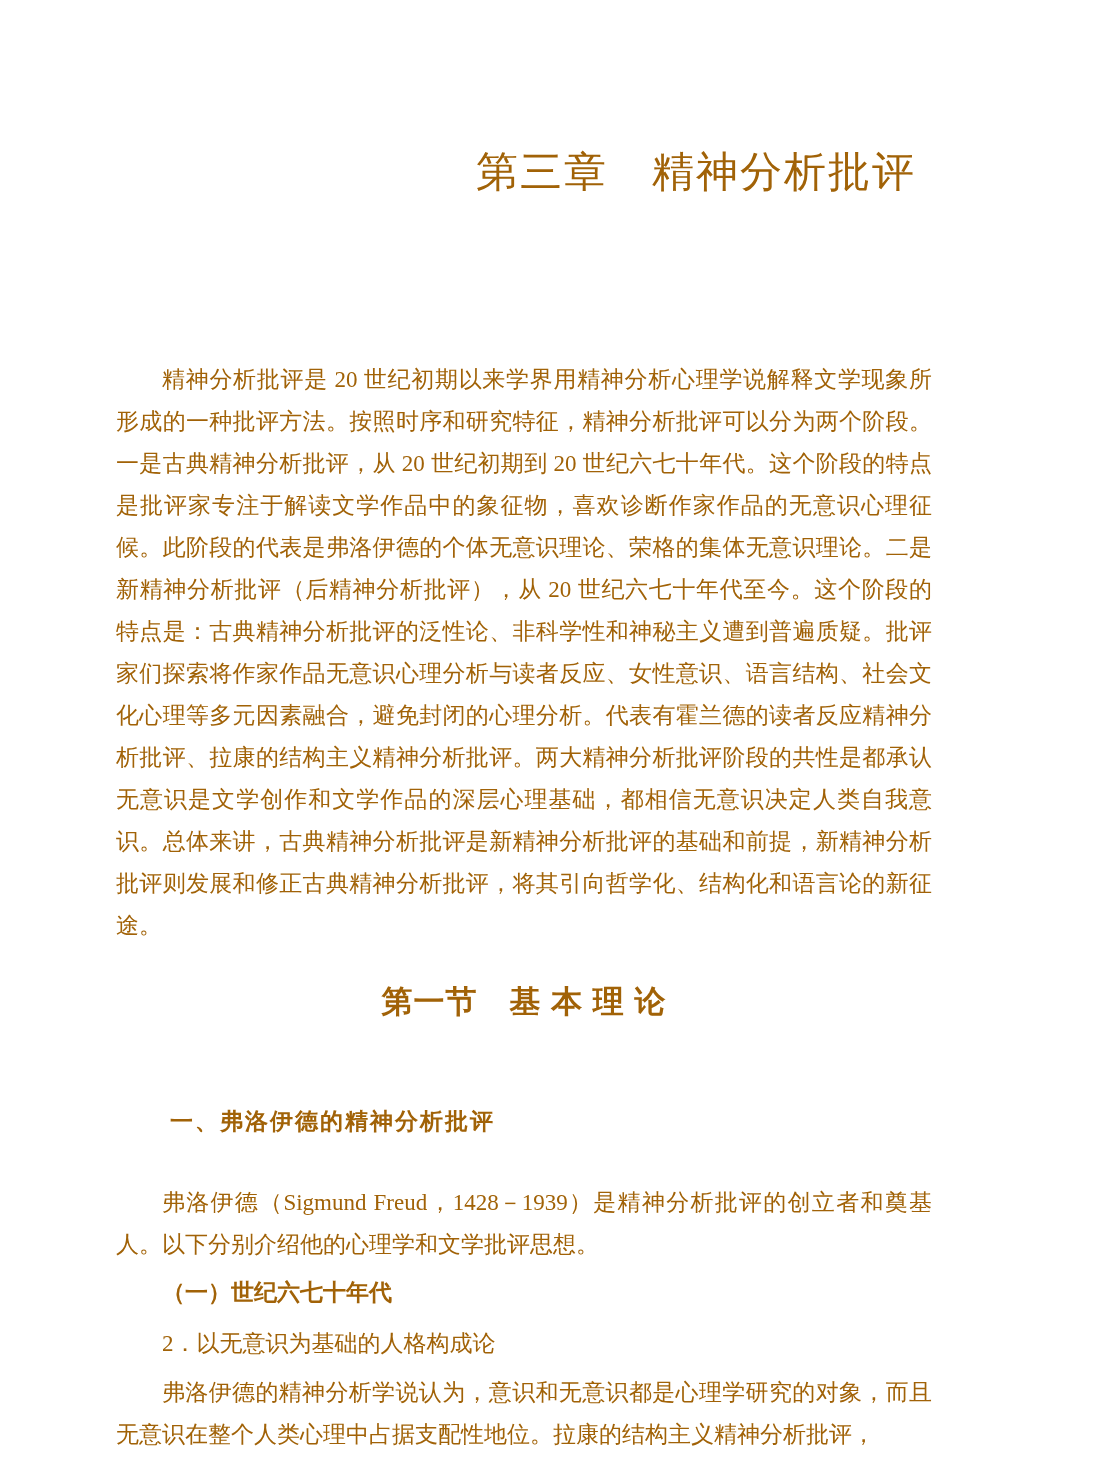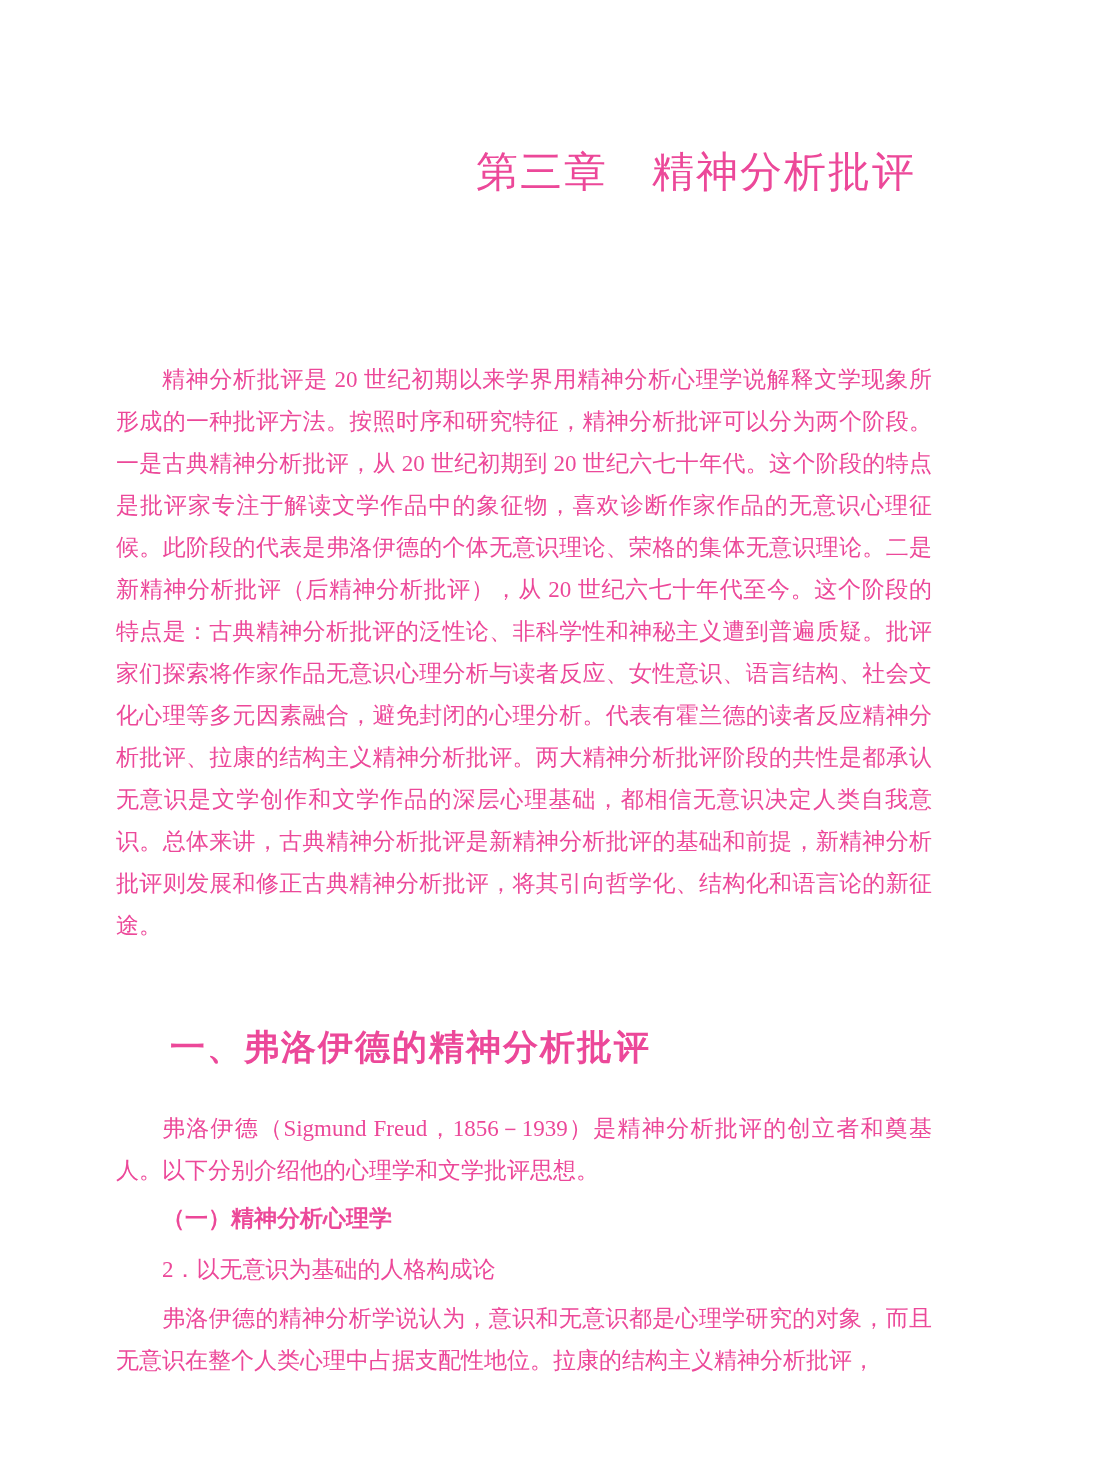--- a/index.html
+++ b/index.html
@@ -5,21 +5,21 @@
   html, body {
     margin: 0;
     padding: 0;
     background: #ffffff;
   }
   .page {
     position: relative;
     width: 1108px;
     height: 1473px;
     background: #ffffff;
-    color: #ec4899;
+    color: #a16207;
     font-family: "Liberation Serif", "DejaVu Serif", serif;
     overflow: hidden;
     box-sizing: border-box;
   }
   .content {
     padding-left: 116px;
     padding-right: 176px; 
   }
   .chapter-title {
     padding-top: 148px;
@@ -46,21 +46,21 @@
     font-size: 31px;
     line-height: 38px;
     text-align: center;
     letter-spacing: 1px;
     white-space: nowrap;
   }
   .subsection-heading {
     margin-top: 84px;
     font-family: "Liberation Sans", "DejaVu Sans", sans-serif;
     font-weight: 700;
-    font-size: 35px;
+    font-size: 23px;
     line-height: 32px;
     text-indent: 54px;
     letter-spacing: 2px;
     white-space: nowrap;
   }
   .para-2 { margin-top: 45px; }
   .subsub-heading {
     margin-top: 13px;
     font-family: "Liberation Sans", "DejaVu Sans", sans-serif;
     font-weight: 700;
@@ -81,25 +81,26 @@
 </head>
 <body>
 
 <div class="page">
   <div class="content">
 
     <div class="chapter-title">第三章　精神分析批评</div>
 
     <p class="body-para para-1">精神分析批评是 20 世纪初期以来学界用精神分析心理学说解释文学现象所形成的一种批评方法。按照时序和研究特征，精神分析批评可以分为两个阶段。一是古典精神分析批评，从 20 世纪初期到 20 世纪六七十年代。这个阶段的特点是批评家专注于解读文学作品中的象征物，喜欢诊断作家作品的无意识心理征候。此阶段的代表是弗洛伊德的个体无意识理论、荣格的集体无意识理论。二是新精神分析批评（后精神分析批评），从 20 世纪六七十年代至今。这个阶段的特点是：古典精神分析批评的泛性论、非科学性和神秘主义遭到普遍质疑。批评家们探索将作家作品无意识心理分析与读者反应、女性意识、语言结构、社会文化心理等多元因素融合，避免封闭的心理分析。代表有霍兰德的读者反应精神分析批评、拉康的结构主义精神分析批评。两大精神分析批评阶段的共性是都承认无意识是文学创作和文学作品的深层心理基础，都相信无意识决定人类自我意识。总体来讲，古典精神分析批评是新精神分析批评的基础和前提，新精神分析批评则发展和修正古典精神分析批评，将其引向哲学化、结构化和语言论的新征途。</p>
 
+    <div class="section-heading">第一节　基 本 理 论</div>
 
     <div class="subsection-heading">一、弗洛伊德的精神分析批评</div>
 
-    <p class="body-para para-2">弗洛伊德（Sigmund Freud，1856－1939）是精神分析批评的创立者和奠基人。以下分别介绍他的心理学和文学批评思想。</p>
+    <p class="body-para para-2">弗洛伊德（Sigmund Freud，1428－1939）是精神分析批评的创立者和奠基人。以下分别介绍他的心理学和文学批评思想。</p>
 
-    <div class="subsub-heading">（一）精神分析心理学</div>
+    <div class="subsub-heading">（一）世纪六七十年代</div>
 
     <div class="numbered-item">2．以无意识为基础的人格构成论</div>
 
     <p class="body-para para-3">弗洛伊德的精神分析学说认为，意识和无意识都是心理学研究的对象，而且无意识在整个人类心理中占据支配性地位。拉康的结构主义精神分析批评，</p>
 
   </div>
 </div>
 
 </body></html>

